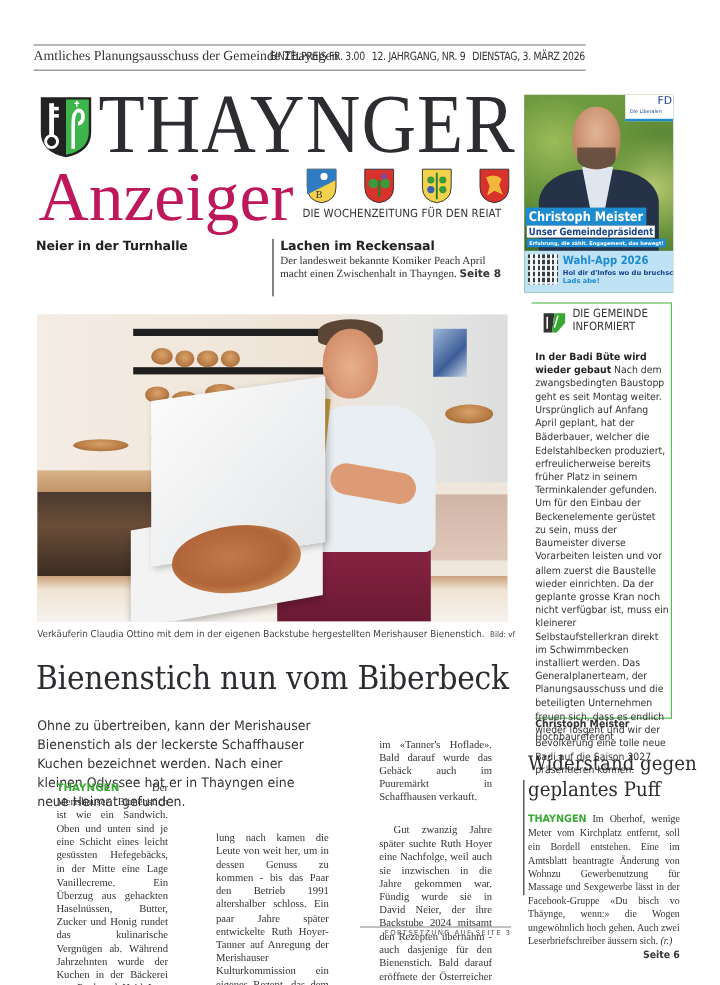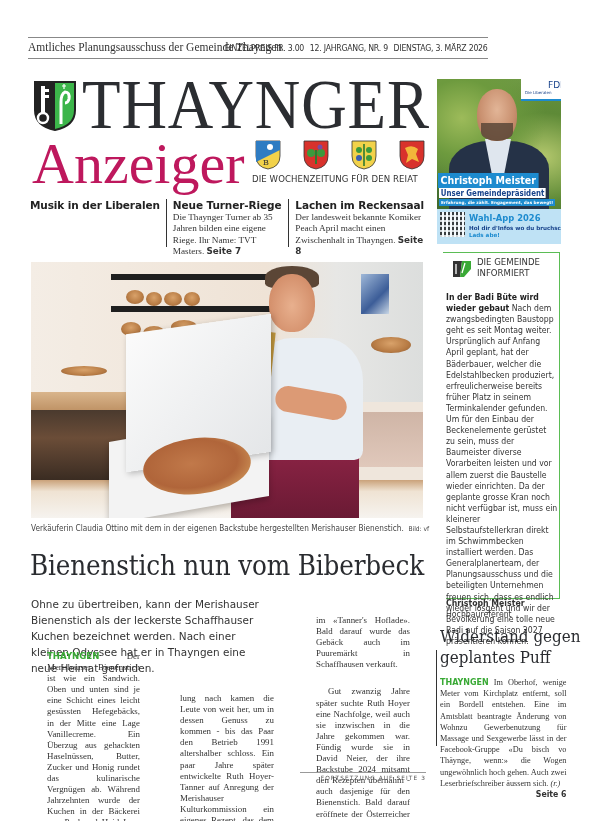--- a/index.html
+++ b/index.html
@@ -145,25 +145,21 @@
   </svg>
   <svg class="arm" viewBox="0 0 26 30">
     <path d="M1 1 H25 V16 Q25 27 13 29 Q1 27 1 16 Z" fill="#f2d24a" stroke="#333" stroke-width=".8"></path>
     <path d="M6 9 Q12 4 18 8 Q22 13 18 20 L12 22 Q8 16 6 9 Z" fill="#222"></path>
   </svg>
 </div>
 <div class="abs tagline">DIE WOCHENZEITUNG FÜR DEN REIAT</div>
 
 <div class="abs teasers">
   <div class="teaser">
-    <h3>Musik in der Liberalen</h3>
-  </div>
-  <div class="teaser">
-    <h3>Neue Turner-Riege</h3>
-    <p><span>Die Thaynger Turner ab 35 Jahren bilden eine eigene Riege. Ihr Name: TVT Masters. </span><b>Seite 7</b></p>
+    <h3>Neier in der Turnhalle</h3>
   </div>
   <div class="teaser">
     <h3>Lachen im Reckensaal</h3>
     <p><span>Der landesweit bekannte Komiker Peach April macht einen Zwischenhalt in Thayngen. </span><b>Seite 8</b></p>
   </div>
 </div>
 
 <div class="abs ad">
   <div class="bg"></div>
   <div class="suit"></div>

